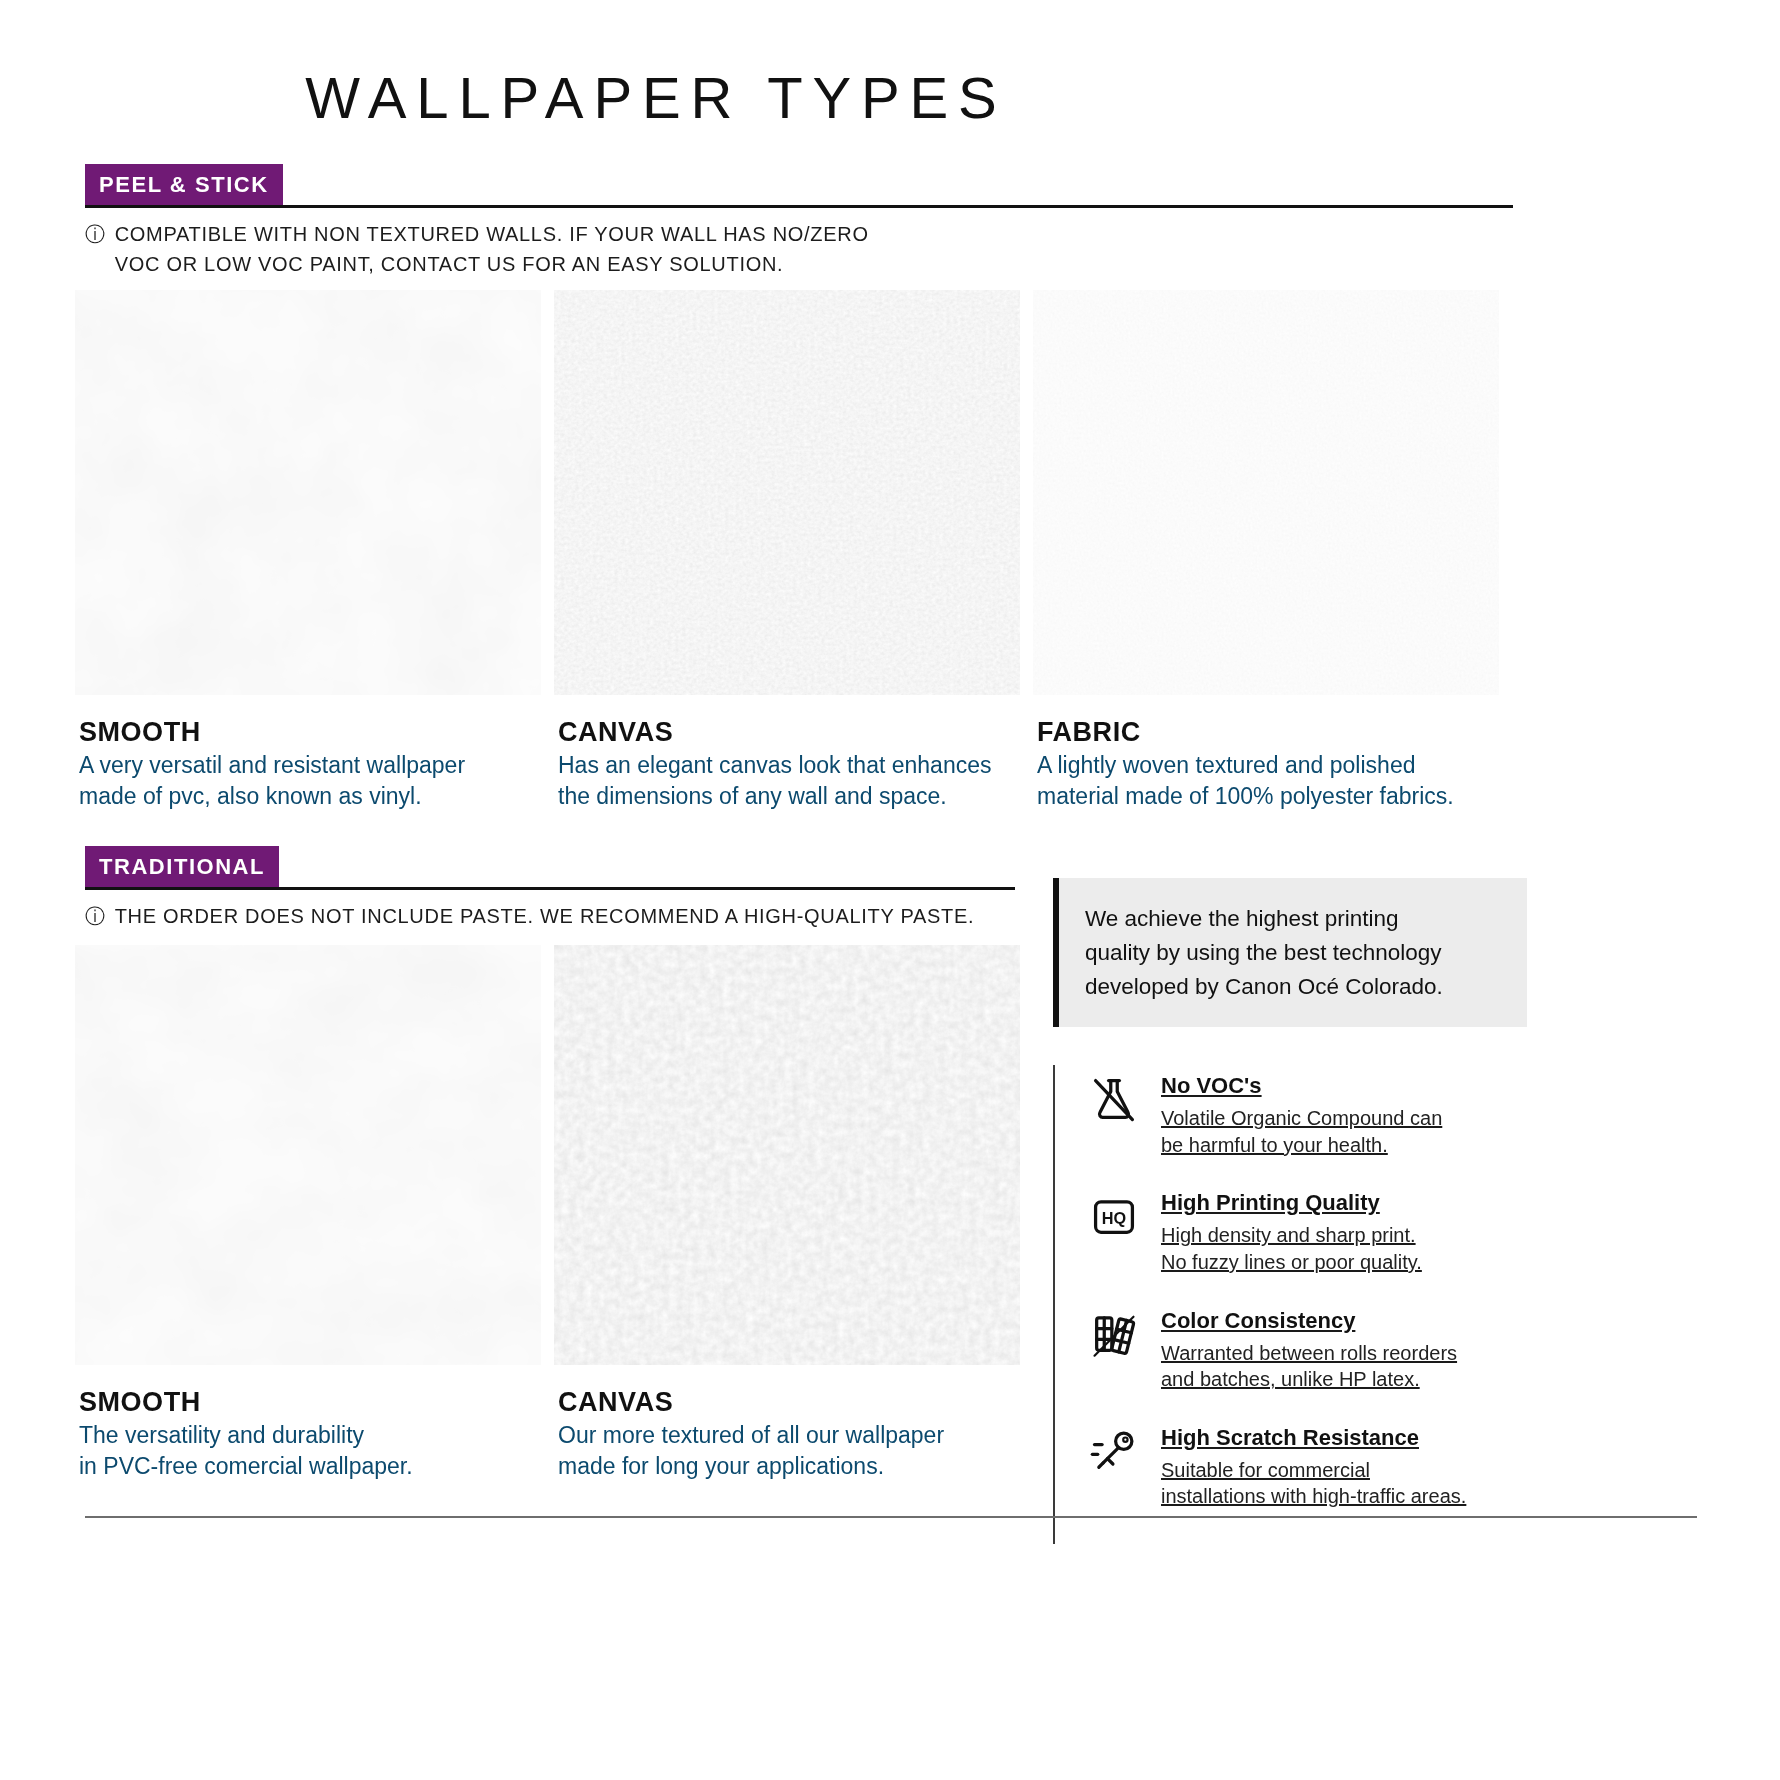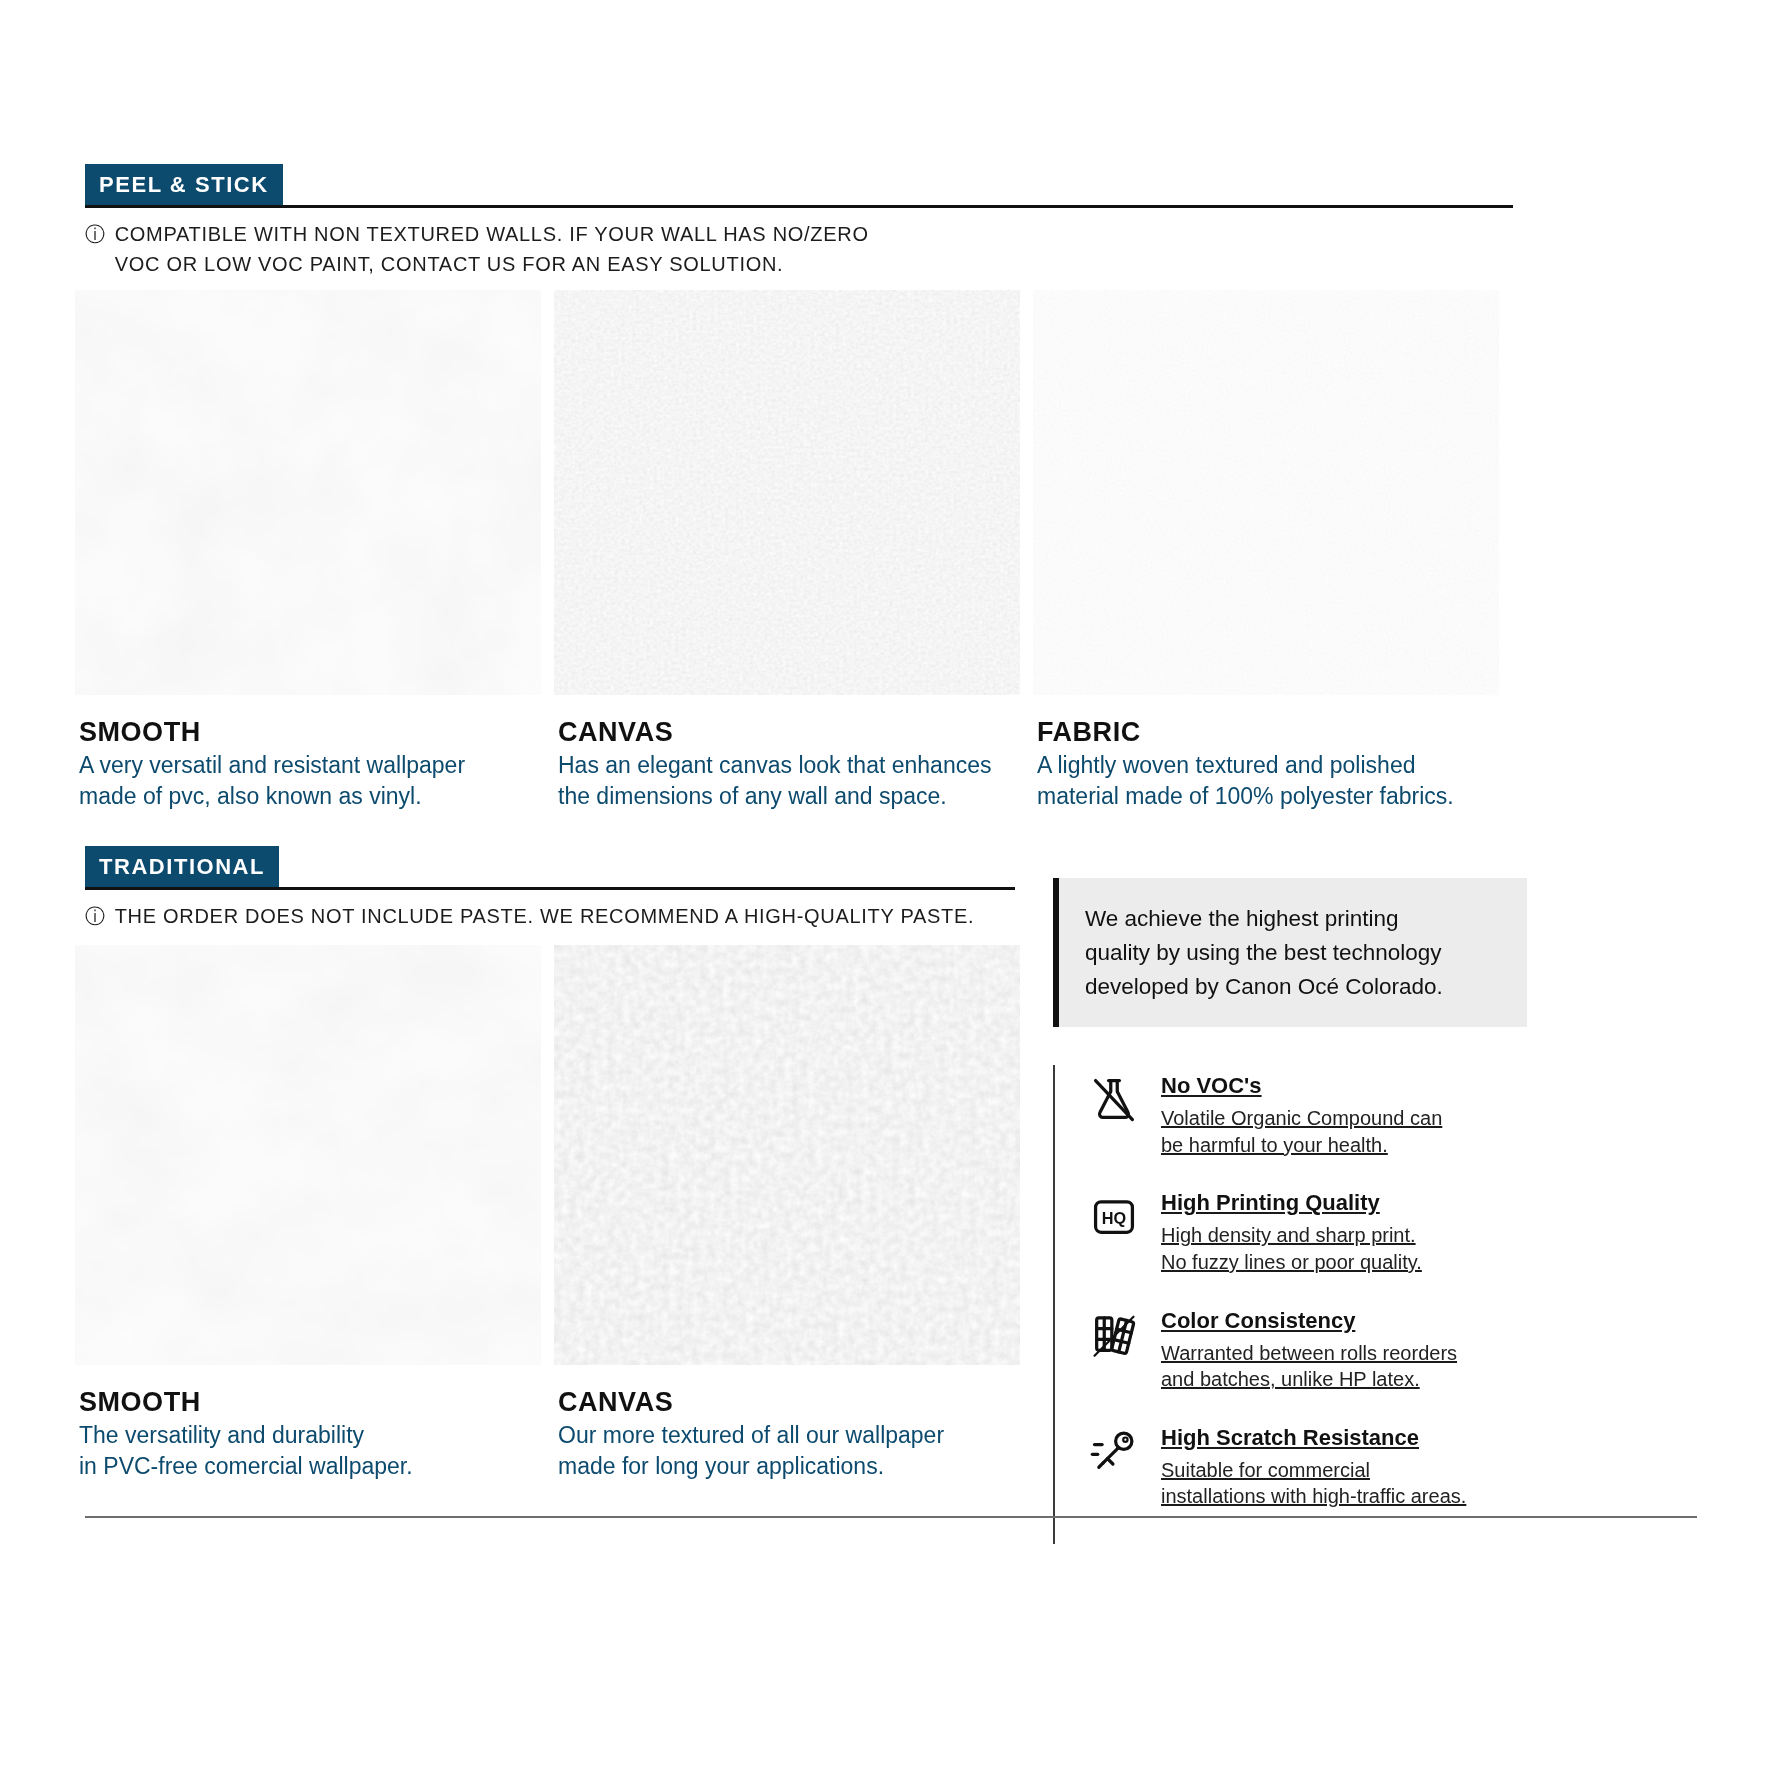--- a/index.html
+++ b/index.html
@@ -14,21 +14,21 @@
     text-align:center; font-size:58px; font-weight:500; letter-spacing:0.17em; color:#111;
   }
 
   .section-header {
     position:absolute; display:flex; align-items:flex-end;
     border-bottom:3px solid #111;
   }
   .peel-header { left:85px; top:163px; width:1428px; height:42px; }
   .trad-header { left:85px; top:845px; width:930px; height:42px; }
   .badge {
-    background:#0c4a6e; color:#fff; font-weight:700; font-size:22px;
+    background:#701a75; color:#fff; font-weight:700; font-size:22px;
     letter-spacing:0.07em; padding:8px 14px 7px 14px; white-space:nowrap;
   }
 
   .note { position:absolute; display:flex; gap:9px; font-size:20px; letter-spacing:0.035em; color:#1c1c1c; }
   .note-peel { left:85px; top:219px; }
   .note-trad { left:85px; top:901px; }
   .info-glyph { font-size:20px; line-height:1.5; }
   .note-lines span { display:block; line-height:1.5; }
 
   .swatch-row { position:absolute; display:flex; gap:13px; }
@@ -114,20 +114,21 @@
         <feComponentTransfer>
           <feFuncR type="linear" slope="0.30" intercept="0.74"></feFuncR>
           <feFuncG type="linear" slope="0.30" intercept="0.74"></feFuncG>
           <feFuncB type="linear" slope="0.30" intercept="0.74"></feFuncB>
           <feFuncA type="linear" slope="0" intercept="1"></feFuncA>
         </feComponentTransfer>
       </filter>
     </defs>
   </svg>
 
+  <h1 class="title">WALLPAPER TYPES</h1>
 
   <div class="section-header peel-header">
     <div class="badge">PEEL &amp; STICK</div>
   </div>
 
   <div class="note note-peel">
     <span class="info-glyph">ⓘ</span>
     <span class="note-lines">
       <span>COMPATIBLE WITH NON TEXTURED WALLS. IF YOUR WALL HAS NO/ZERO</span>
       <span>VOC OR LOW VOC PAINT, CONTACT US FOR AN EASY SOLUTION.</span>

